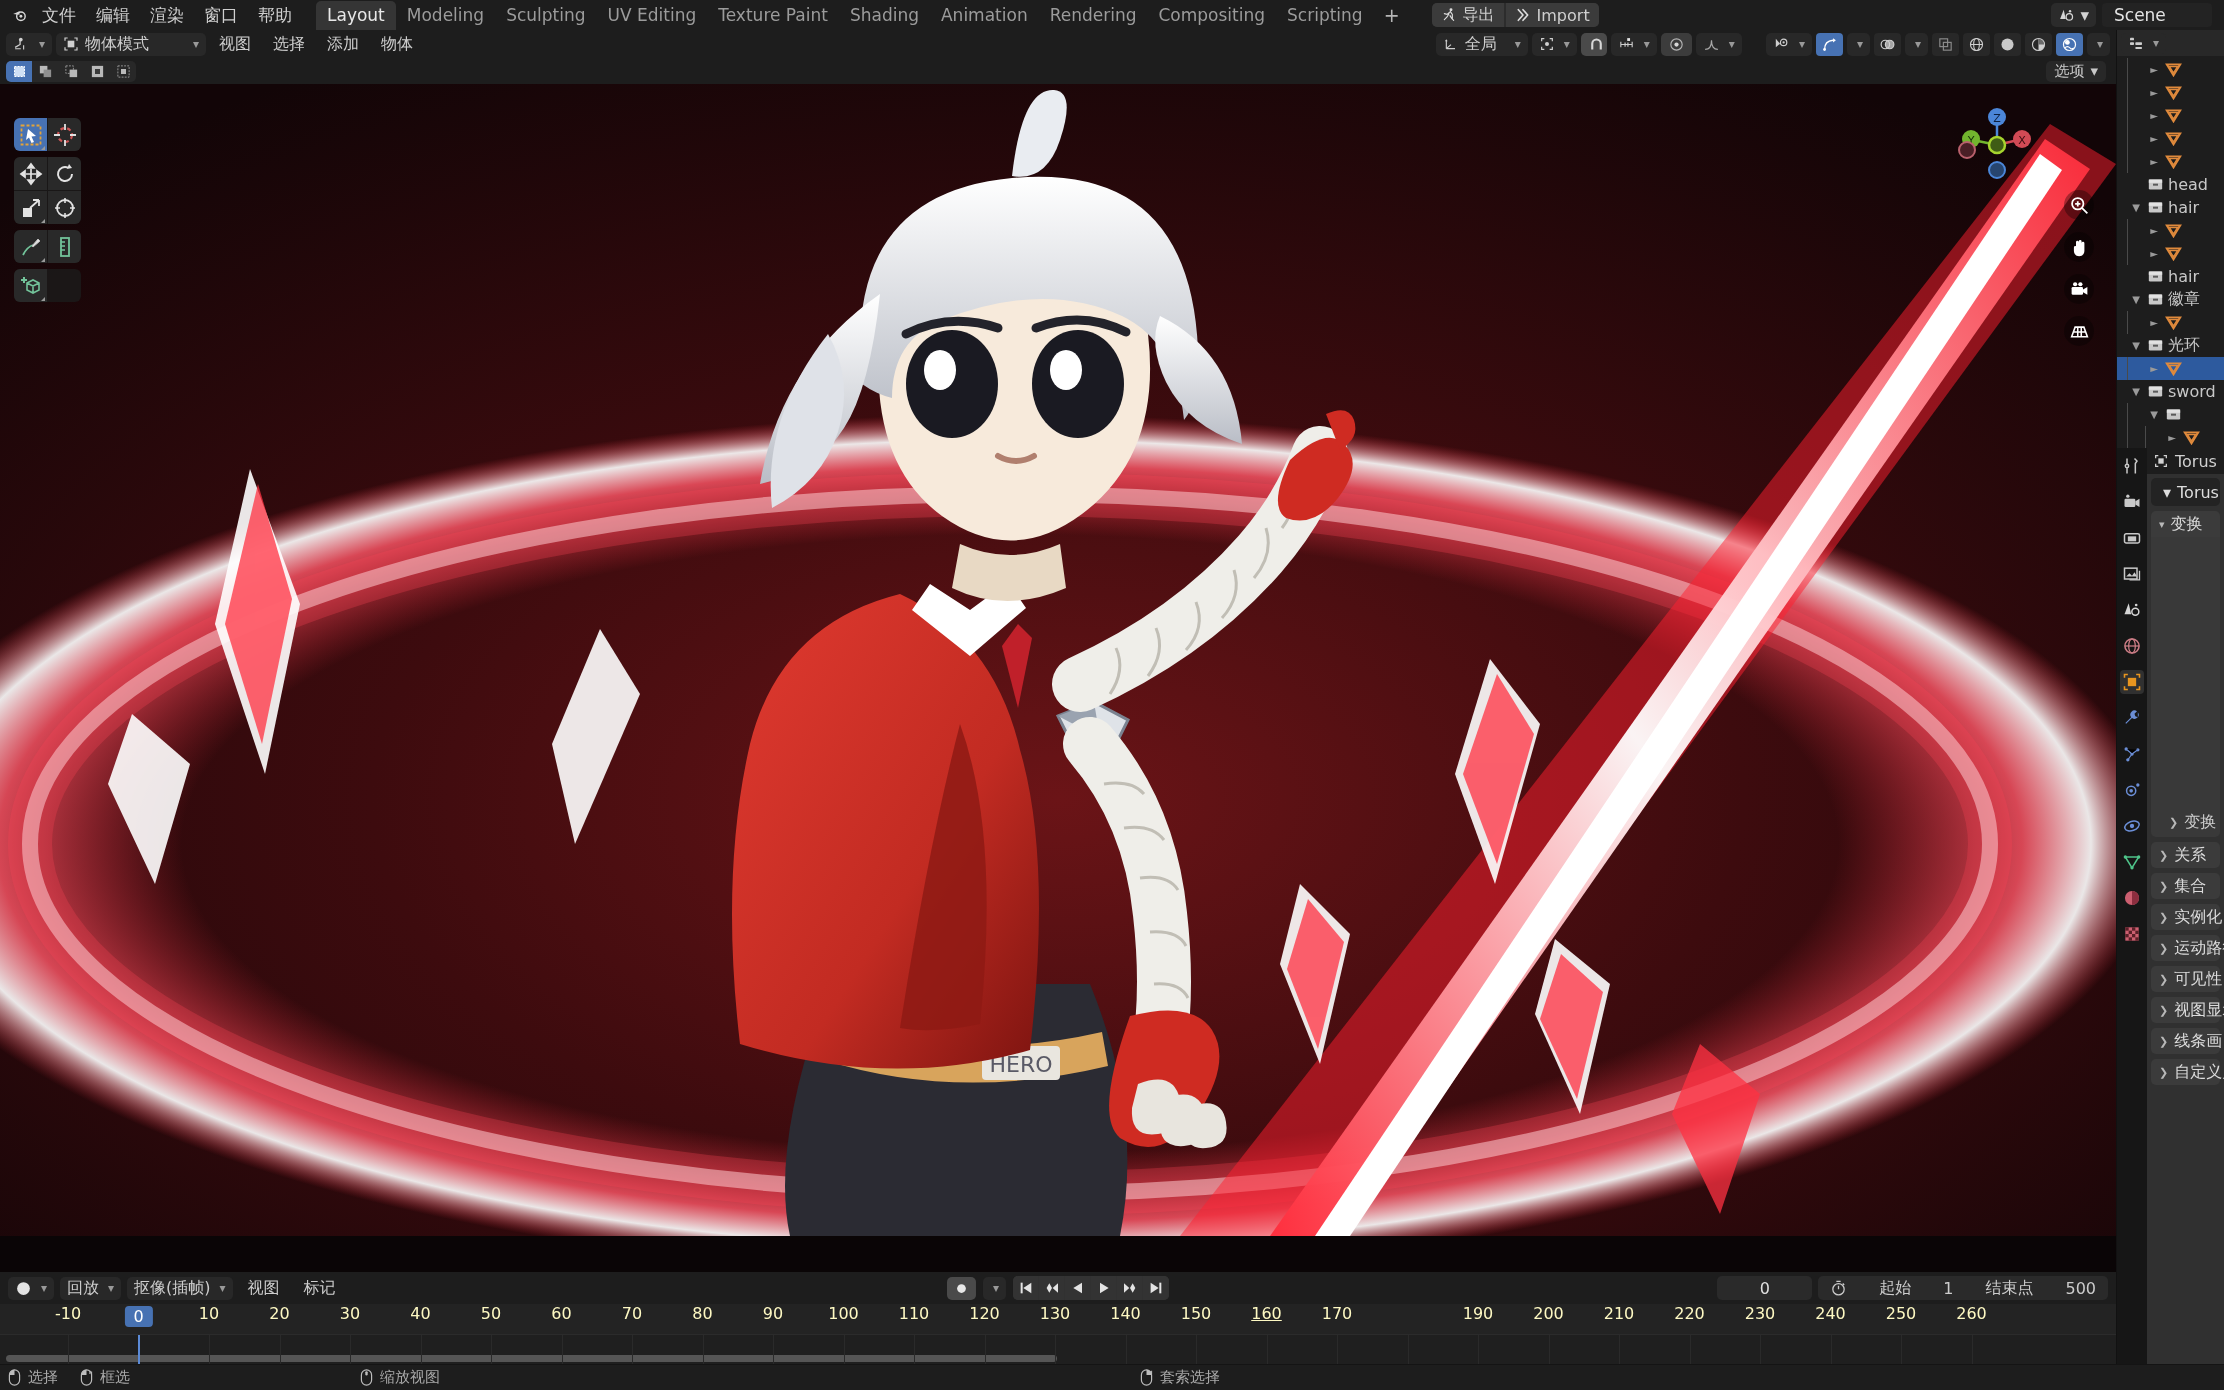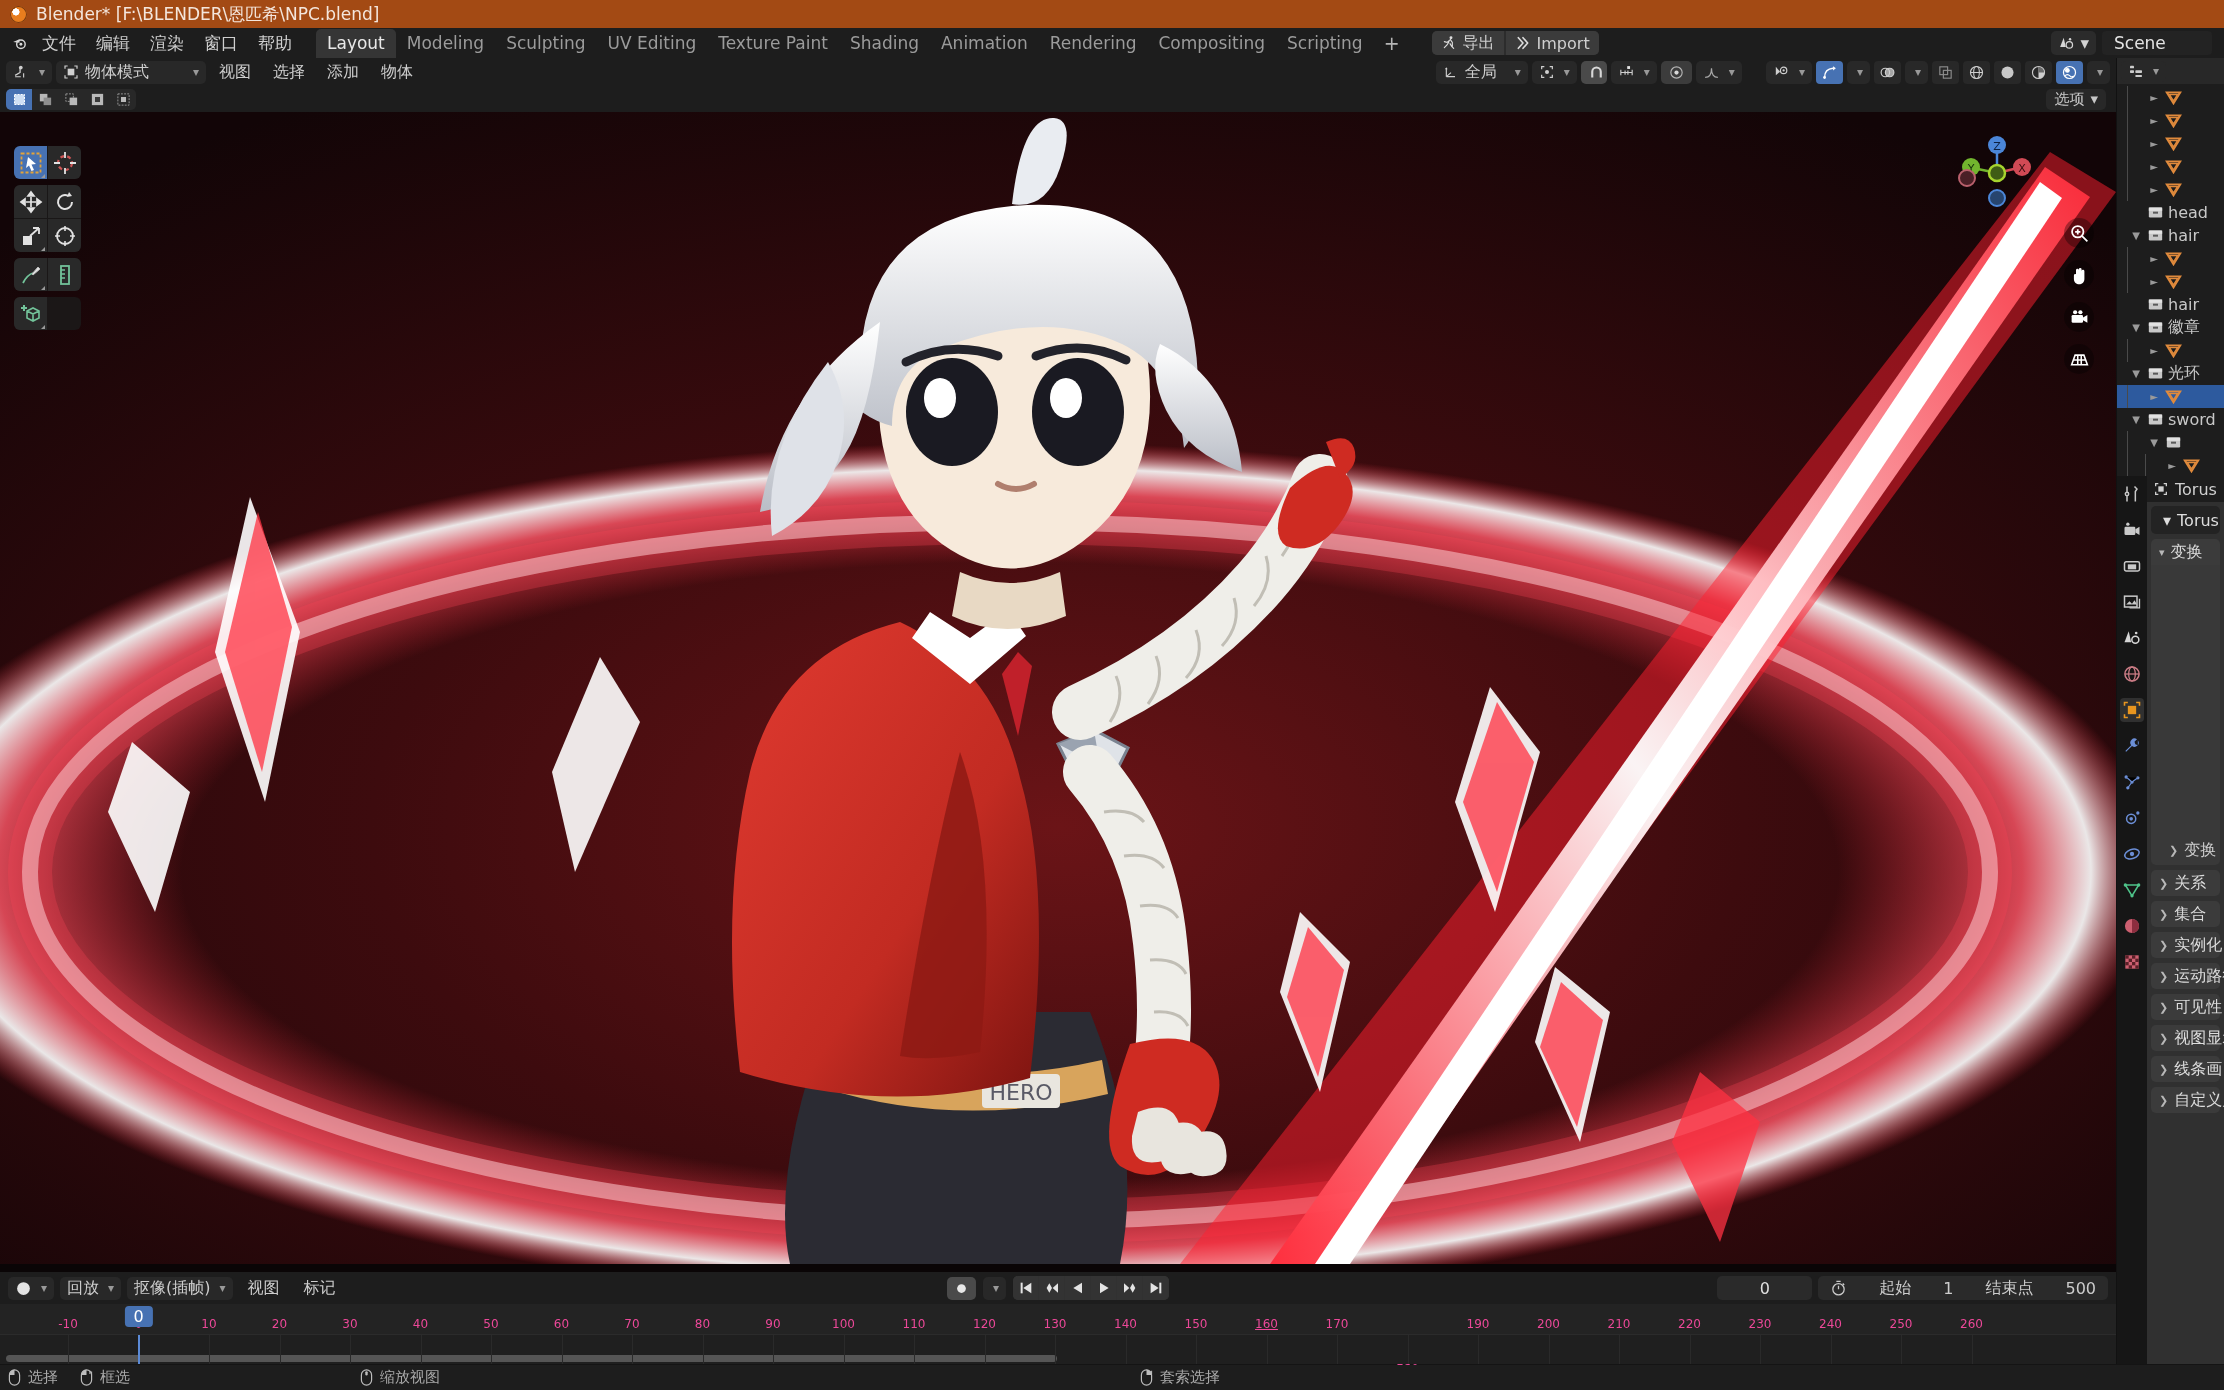--- a/index.html
+++ b/index.html
@@ -94,21 +94,21 @@
     align-items:center; gap:7px; }
   .pbgrp { display:flex; background:#333; border-radius:5px; overflow:hidden; height:24px;}
   .pbtn { width:26px;height:24px; display:flex;align-items:center;justify-content:center; background:#333;}
   .pbtn svg{width:16px;height:16px;}
   #tl-right { position:absolute; right:8px; display:flex; align-items:center; gap:6px;}
   .numfield { background:#2a2a2a; border-radius:5px; height:24px; display:flex; align-items:center;
     justify-content:center; min-width:95px; font-size:16px; color:#e0e0e0; }
   .labfield { background:#2a2a2a; border-radius:5px; height:24px; display:flex; align-items:center;
     gap:32px; padding:0 12px; font-size:16px; color:#ccc; }
   #tl-ruler { position:relative; height:30px; background:#232323; }
-  #tl-ruler .tick { position:absolute; top:13px; transform:translateX(-50%); font-size:12px; color:#ec4899;}
+  #tl-ruler .tick { position:absolute; top:0; transform:translateX(-50%); font-size:16px; color:#fef9c3;}
   #tl-body { position:relative; flex:1; background:#1f1f1f; border-top:1px solid #2b2b2b;}
   #playhead { position:absolute; top:0; width:2px; background:#5b8ad6; height:100%; }
   #playhead-lab { position:absolute; top:2px; transform:translateX(-50%); background:#4772b3;
     color:#fff; border-radius:4px; padding:1px 9px; font-size:16px; }
   #tl-scroll { position:absolute; left:6px; right:8px; bottom:2px; height:7px; }
   #tl-scroll .bar { position:absolute; left:0; width:50%; height:7px; background:#555; border-radius:4px;}
 
   
   #outliner { height:418px; background:#1d1d1d; display:flex; flex-direction:column; overflow:hidden;
     border-left:1px solid #111; }
@@ -149,24 +149,20 @@
     font-size:15px; color:#a8a8a8; padding:0 8px; border-top:1px solid #141414; }
   .sb-item { display:flex; align-items:center; gap:7px; }
   .sb-item svg{width:13px;height:17px;}
   .sp1 { width:230px; } .sp2 { width:700px; }
 </style>
 </head>
 <body>
 
 <div id="app">
 
-  <div id="titlebar">
-    <span class="blogo"></span>
-    <span>Blender* [F:\BLENDER\恩匹希\NPC.blend]</span>
-  </div>
 
   <div id="topbar">
     <span class="mico">
       <svg viewBox="0 0 24 24">
           <circle cx="14" cy="13" r="6" fill="none" stroke="#d8d8d8" stroke-width="2"></circle>
           <circle cx="14" cy="13" r="2" fill="#d8d8d8"></circle>
           <path d="M3 10 L12 6 L12 11 Z" fill="#d8d8d8"></path>
         </svg>
     </span>
     <div class="menu-item">文件</div>

